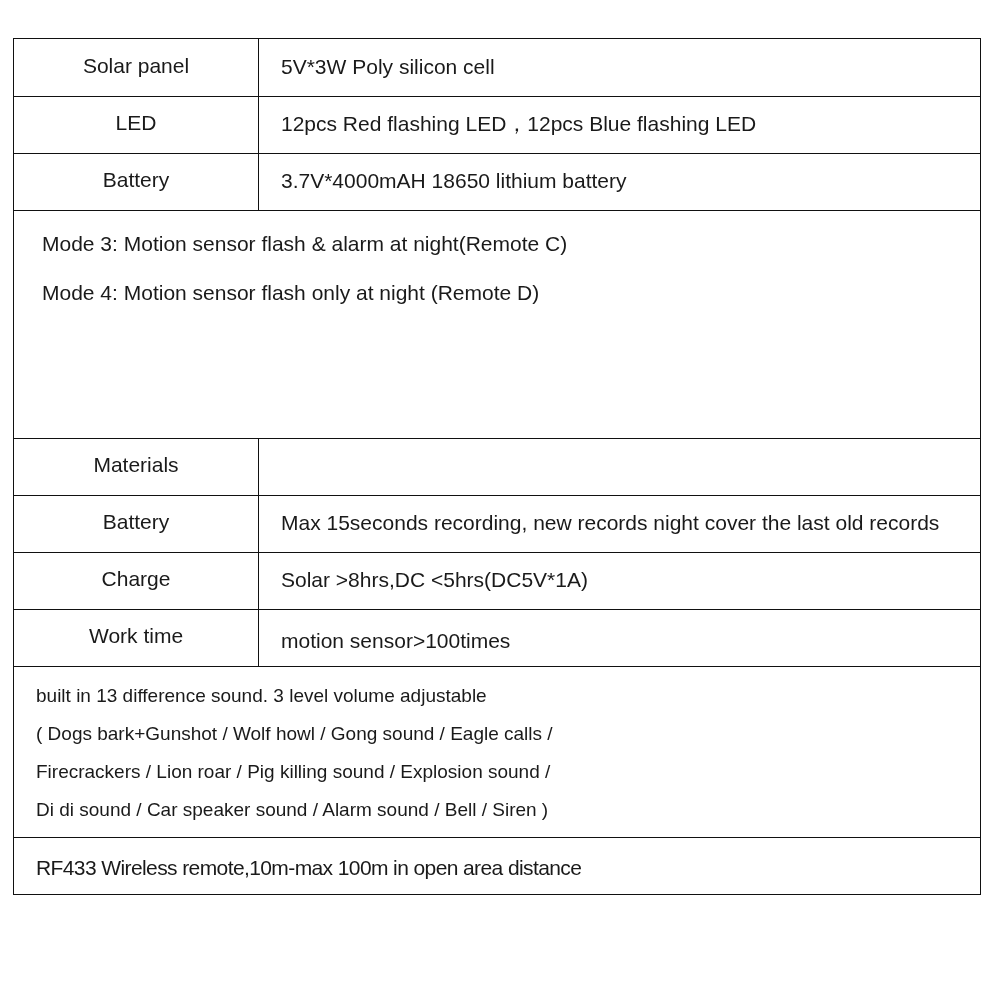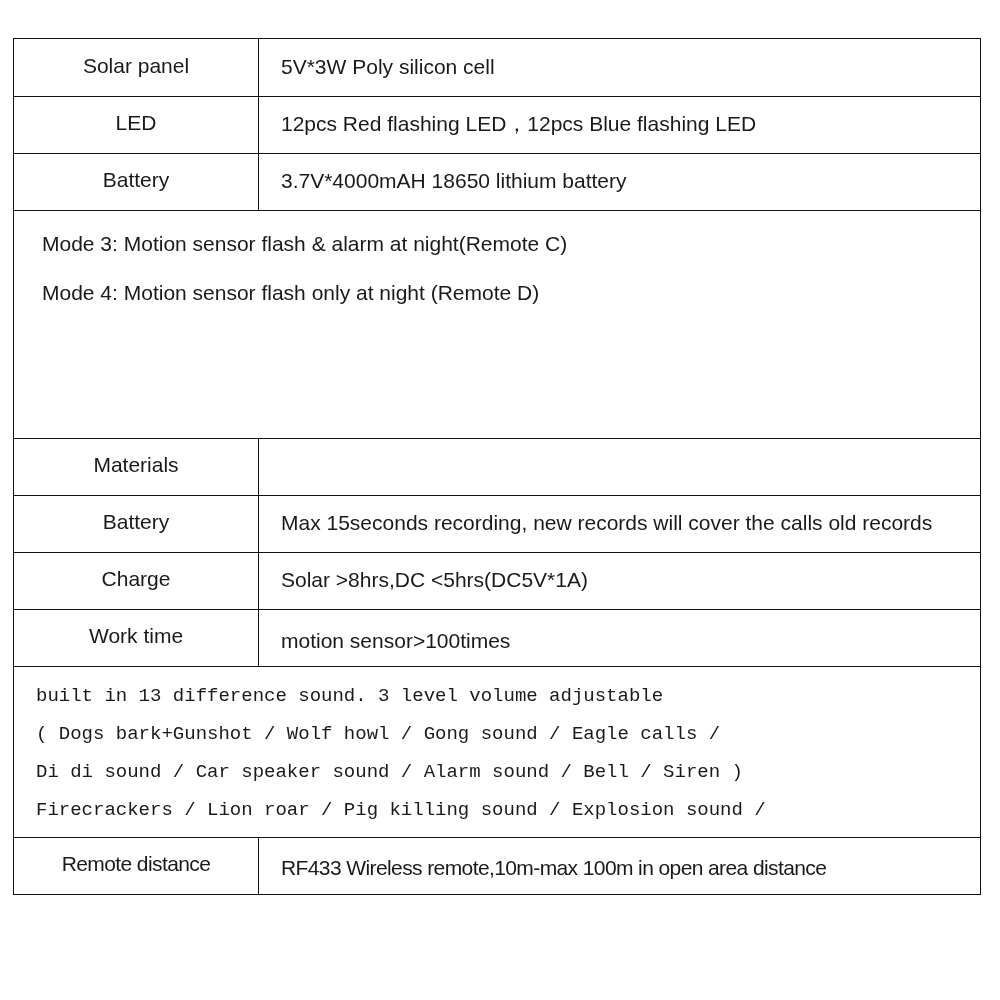--- a/index.html
+++ b/index.html
@@ -14,21 +14,21 @@
            font-size: 21px; box-sizing: border-box; padding-bottom: 4px; }
   .value { flex: 1; display: flex; flex-direction: column; justify-content: center;
            font-size: 21px; padding-left: 22px; box-sizing: border-box; }
   .value .line { padding-bottom: 2px; }
   .h57 { height: 57px; }
   .func-value { flex: 1; display: flex; flex-direction: column; }
   .func-half { height: 114px; display: flex; flex-direction: column; justify-content: space-around;
                padding: 8px 0 8px 22px; box-sizing: border-box; font-size: 21px; }
   .func-half + .func-half { border-top: 1.5px solid #111; }
   .func-half .indent { padding-left: 6px; }
-  .vol-value { font-size: 19px; padding-top: 4px; font-family: Liberation Mono, monospace; }
+  .vol-value { font-size: 19px; padding-top: 4px; }
   .vol-value .line { line-height: 36px; }
   .narrow { letter-spacing: -0.6px; }
 </style>
 </head>
 <body>
 
 <div class="spec-table">
 
   <div class="row h57">
     <div class="label">Solar panel</div>
@@ -60,21 +60,21 @@
     </div>
   </div>
 
   <div class="row h57">
     <div class="label">Materials</div>
   </div>
 
   <div class="row h57">
     <div class="label">Battery</div>
     <div class="value">
-        <span class="line">Max 15seconds recording, new records will cover the  calls old records</span>
+        <span class="line">Max 15seconds recording, new records night cover the  last old records</span>
       </div>
   </div>
 
   <div class="row h57">
     <div class="label">Charge</div>
     <div class="value">
         <span class="line">Solar &gt;8hrs,DC &lt;5hrs(DC5V*1A)</span>
       </div>
   </div>
 
@@ -82,26 +82,25 @@
     <div class="label">Work time</div>
     <div class="value">
         <span class="line" style="padding-top:8px">motion sensor&gt;100times</span>
       </div>
   </div>
 
   <div class="row" style="height:171px;">
     <div class="value vol-value">
       <span class="line">built in 13 difference sound. 3 level volume adjustable</span>
       <span class="line">( Dogs bark+Gunshot / Wolf howl / Gong sound / Eagle calls /</span>
+      <span class="line">Firecrackers / Lion roar / Pig killing sound / Explosion sound /</span>
       <span class="line">Di di sound / Car speaker sound / Alarm sound / Bell / Siren )</span>
-      <span class="line">Firecrackers / Lion roar / Pig killing sound / Explosion sound /</span>
     </div>
   </div>
 
 
   <div class="row h57">
-    <div class="label narrow">Remote distance</div>
     <div class="value narrow">
         <span class="line" style="padding-top:6px">RF433 Wireless remote,10m-max 100m in open area distance</span>
       </div>
   </div>
 
 </div>
 
 </body></html>

